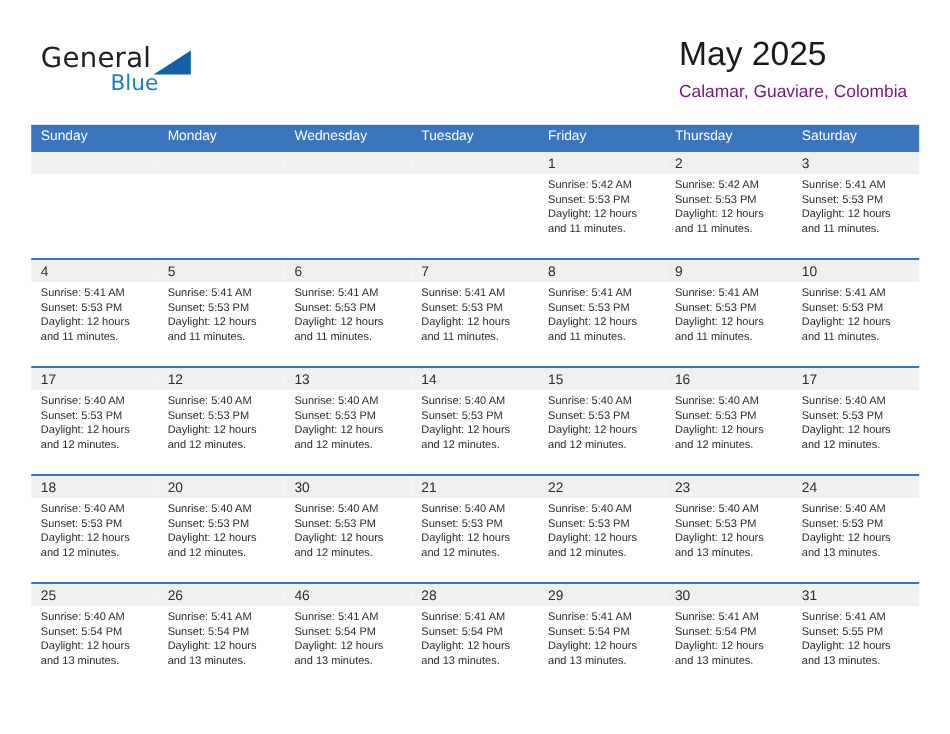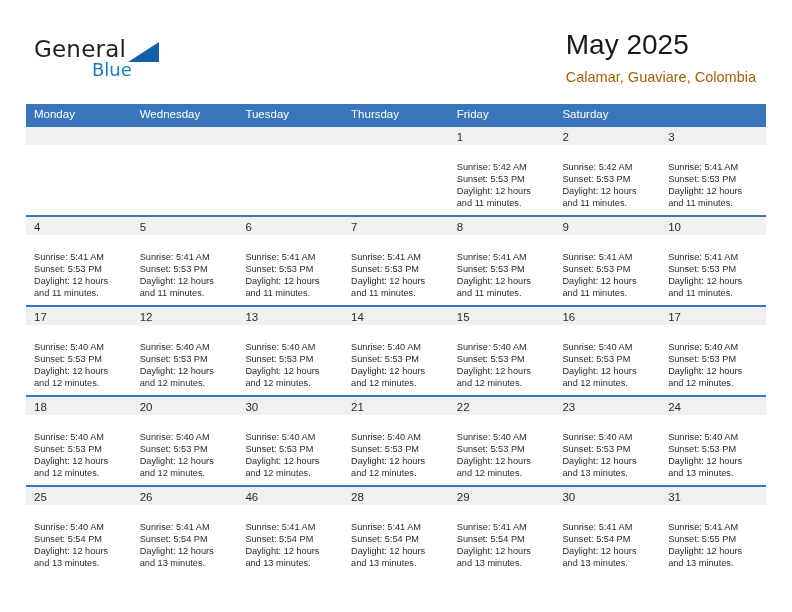--- a/index.html
+++ b/index.html
@@ -77,21 +77,21 @@
     font-size: 28px;
     font-weight: 400;
     color: #1a1a1a;
     line-height: 34px;
     font-family: "Liberation Sans", sans-serif;
   }
   .cal-subtitle {
     margin-top: 6px;
     font-size: 14.5px;
     font-weight: 400;
-    color: #a16207;
+    color: #701a75;
     line-height: 18px;
     font-family: "Liberation Sans", sans-serif;
   }
 
   
   .calendar {
     position: absolute;
     left: 26px;
     top: 104px;
     width: 740px;
@@ -145,21 +145,21 @@
     font-size: 11.5px;
     line-height: 18px;
     color: #2b2b2b;
     font-family: "Liberation Sans", sans-serif;
   }
   .day-cell.empty .day-number-band {
     background: #f0f0f0;
   }
 
   .day-body {
-    padding: 16px 6px 0 8px;
+    padding: 3px 6px 0 8px;
     font-size: 9.2px;
     line-height: 12.1px;
     color: #2b2b2b;
     font-family: "Liberation Sans", sans-serif;
   }
   .day-body div {
     white-space: nowrap;
   }
 </style>
 </head>
@@ -178,25 +178,26 @@
     <div class="title-block">
       <div class="cal-title">May 2025</div>
       <div class="cal-subtitle">Calamar, Guaviare, Colombia</div>
     </div>
 
   </div>
 
   <div class="calendar">
 
     <div class="dow-row">
+      <div class="dow-cell">Sunday</div>
       <div class="dow-cell">Monday</div>
       <div class="dow-cell">Wednesday</div>
       <div class="dow-cell">Tuesday</div>
+      <div class="dow-cell">Friday</div>
       <div class="dow-cell">Thursday</div>
-      <div class="dow-cell">Friday</div>
       <div class="dow-cell">Saturday</div>
     </div>
 
     <div id="weeks-container">
         <div class="week-row">
           <div class="day-cell empty">
             <div class="day-number-band"><span class="day-number"></span></div>
           </div>
           <div class="day-cell empty">
             <div class="day-number-band"><span class="day-number"></span></div>

